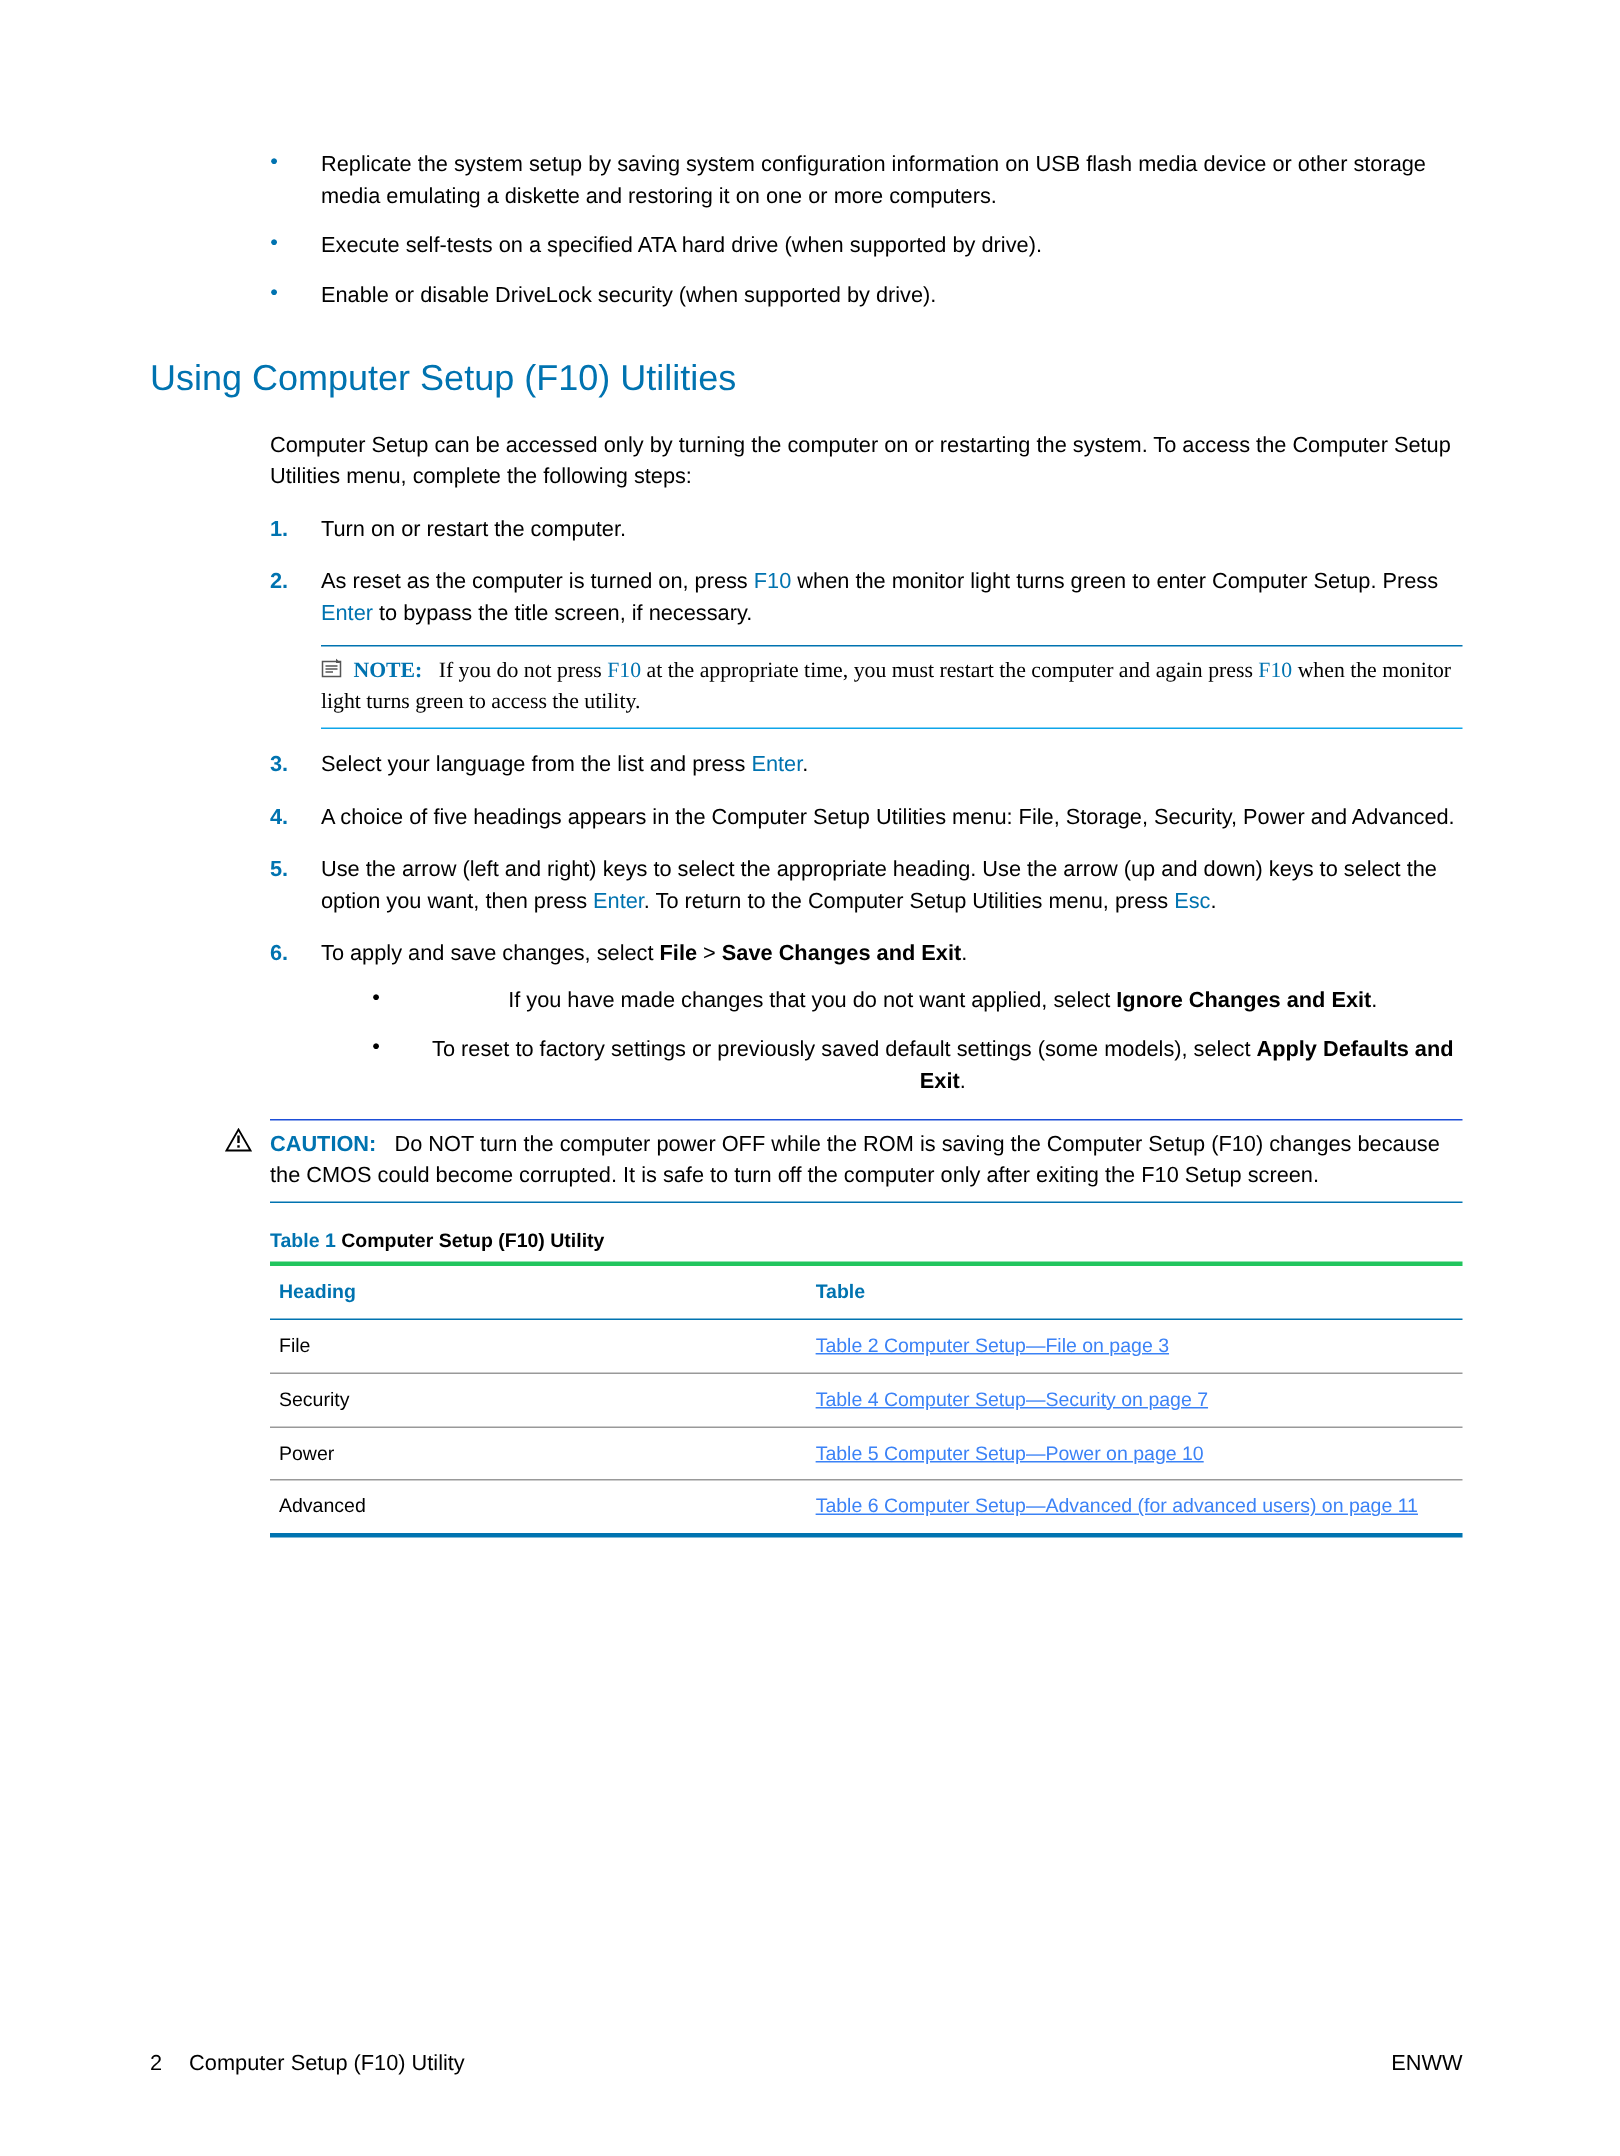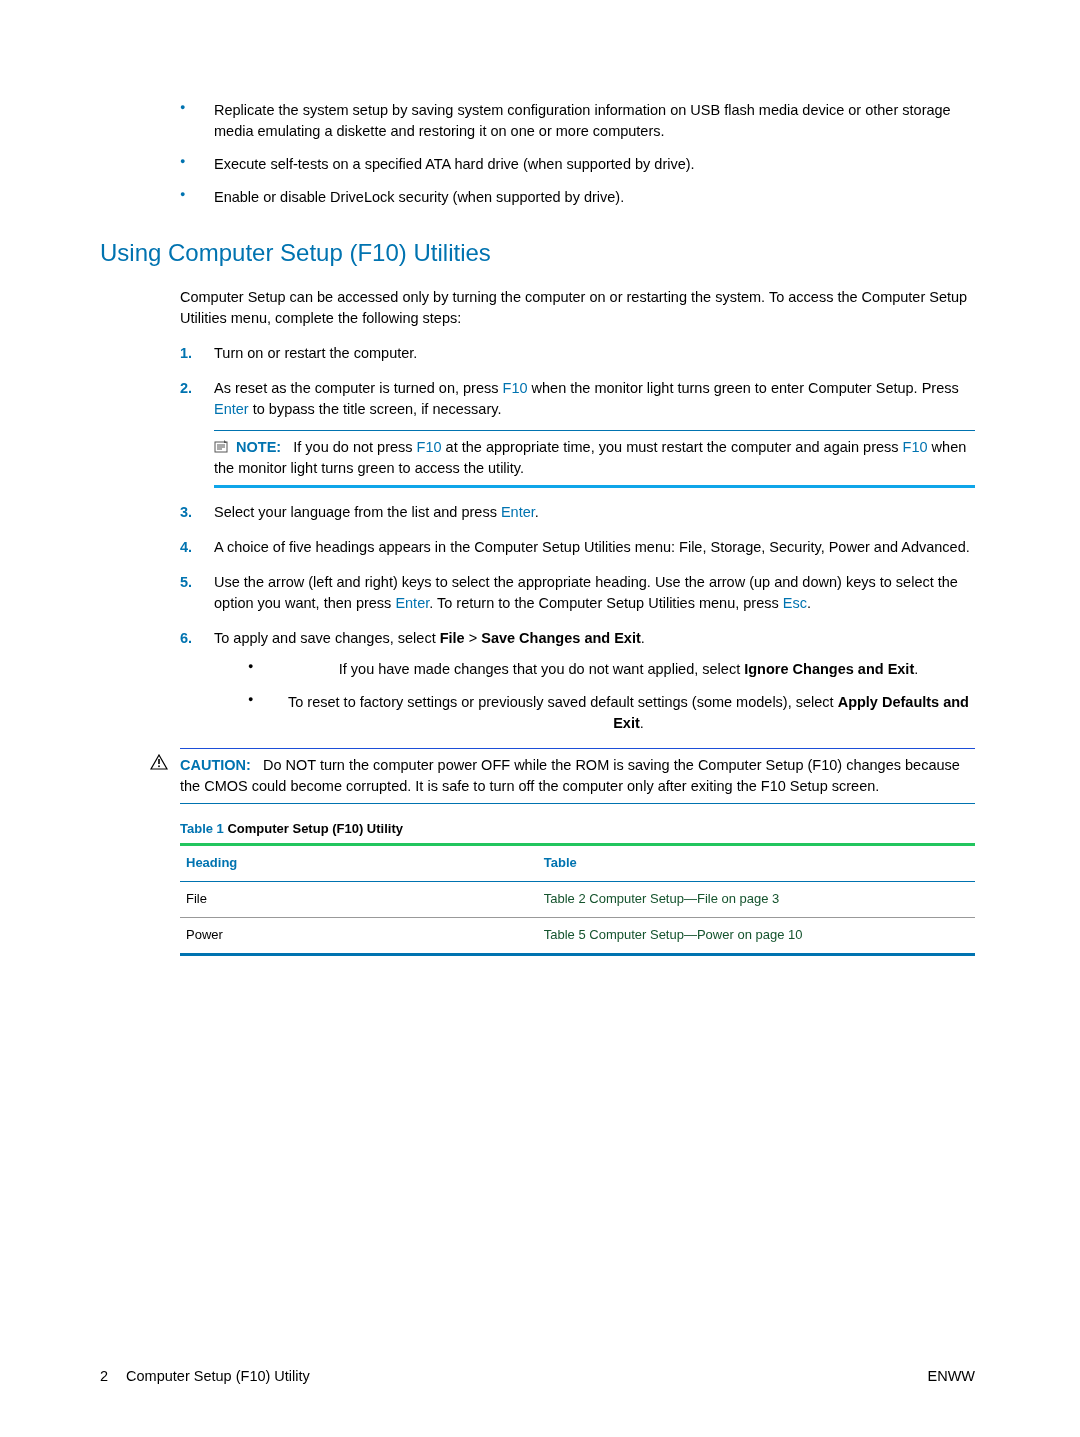--- a/index.html
+++ b/index.html
@@ -33,22 +33,23 @@
   .body-para { margin: 0 0 14px 80px; }
   .steps { margin: 0 0 14px 80px; padding: 0; list-style: none; counter-reset: step; }
   .steps > li { position: relative; padding-left: 34px; margin-bottom: 14px; counter-increment: step; }
   .steps > li::before {
     content: counter(step) "."; position: absolute; left: 0; top: 0;
     color: #0073b0; font-weight: bold;
   }
   .key { color: #0073b0; }
   .note-box {
     margin: 10px 0 14px 0; padding: 6px 0 6px 0;
-    border-top: 1px solid #0073b0; border-bottom: 3px solid #0ea5e9;
+    border-top: 1px solid #0073b0; border-bottom: 1px solid #0ea5e9;
     position: relative;
+    font-family: Liberation Serif, serif;
   }
   .note-icon {
     display: inline-block; width: 16px; height: 14px; vertical-align: -2px; margin-right: 2px;
   }
   .note-label { color: #0073b0; font-weight: bold; }
   .caution-box {
     margin: 14px 0 14px 80px; padding: 6px 0 6px 0;
     border-top: 1px solid #1d4ed8; border-bottom: 1px solid #0073b0;
     position: relative;
   }
@@ -65,21 +66,21 @@
   }
   table.data thead { border-top: 3px solid #22c55e; border-bottom: 1px solid #0073b0; }
   table.data th {
     text-align: left; font-weight: bold; color: #0073b0;
     padding: 8px 6px;
   }
   table.data td { padding: 8px 6px; vertical-align: top; }
   table.data tbody tr { border-bottom: 1px solid #999; }
   table.data tbody tr:last-child { border-bottom: 3px solid #0073b0; }
   table.data th:first-child, table.data td:first-child { width: 45%; }
-  .tlink { color: #14532d; cursor: pointer; }
+  .tlink { color: #3b82f6; text-decoration: underline; cursor: pointer; }
   .footer {
     position: absolute; left: 100px; right: 105px; bottom: 50px;
     display: flex; justify-content: space-between; font-size: 14.5px;
   }
   .footer .left { display: flex; gap: 18px; }
   b { font-weight: bold; }
 </style>
 </head>
 <body>
 
@@ -145,22 +146,30 @@
         <th>Heading</th>
         <th>Table</th>
       </tr>
     </thead>
     <tbody>
       <tr>
         <td>File</td>
         <td><span class="tlink">Table 2 Computer Setup—File on page 3</span></td>
       </tr>
       <tr>
+        <td>Security</td>
+        <td><span class="tlink">Table 4 Computer Setup—Security on page 7</span></td>
+      </tr>
+      <tr>
         <td>Power</td>
         <td><span class="tlink">Table 5 Computer Setup—Power on page 10</span></td>
+      </tr>
+      <tr>
+        <td>Advanced</td>
+        <td><span class="tlink">Table 6 Computer Setup—Advanced (for advanced users) on page 11</span></td>
       </tr>
     </tbody>
   </table>
 
   <div class="footer">
     <div class="left">
       <span>2</span>
       <span>Computer Setup (F10) Utility</span>
     </div>
     <div>ENWW</div>

